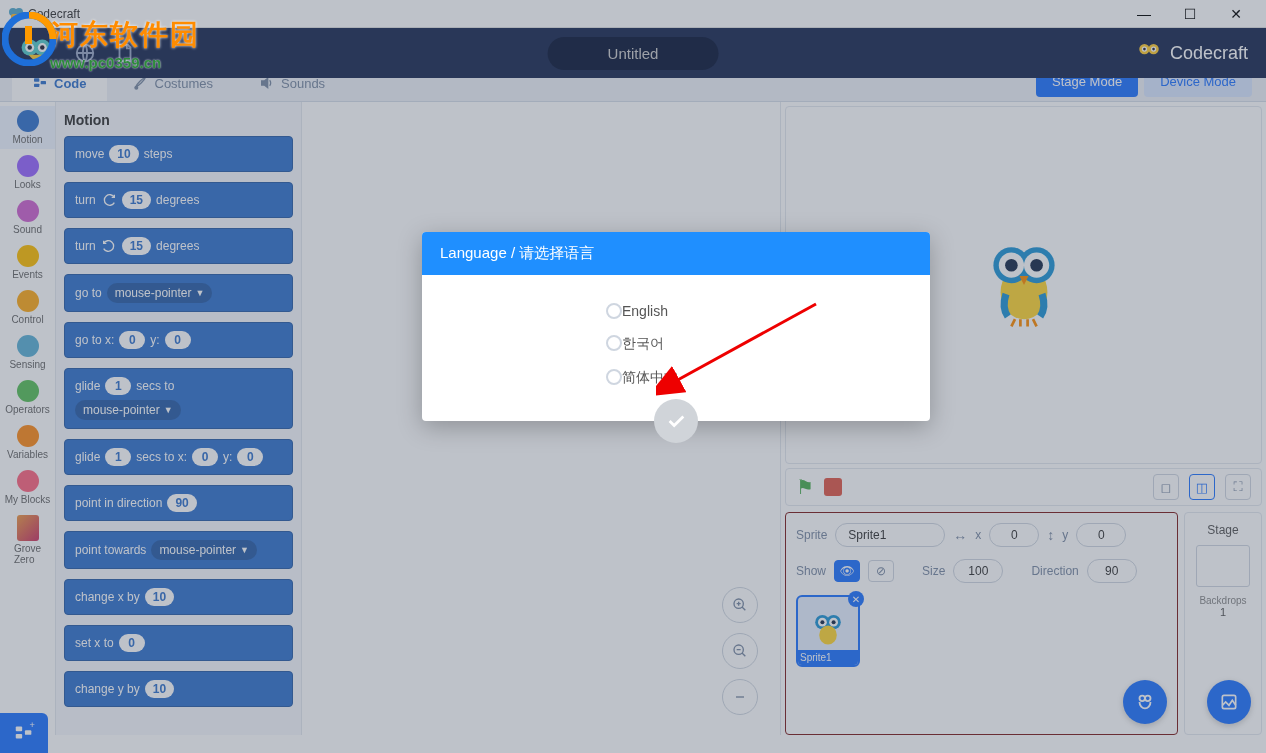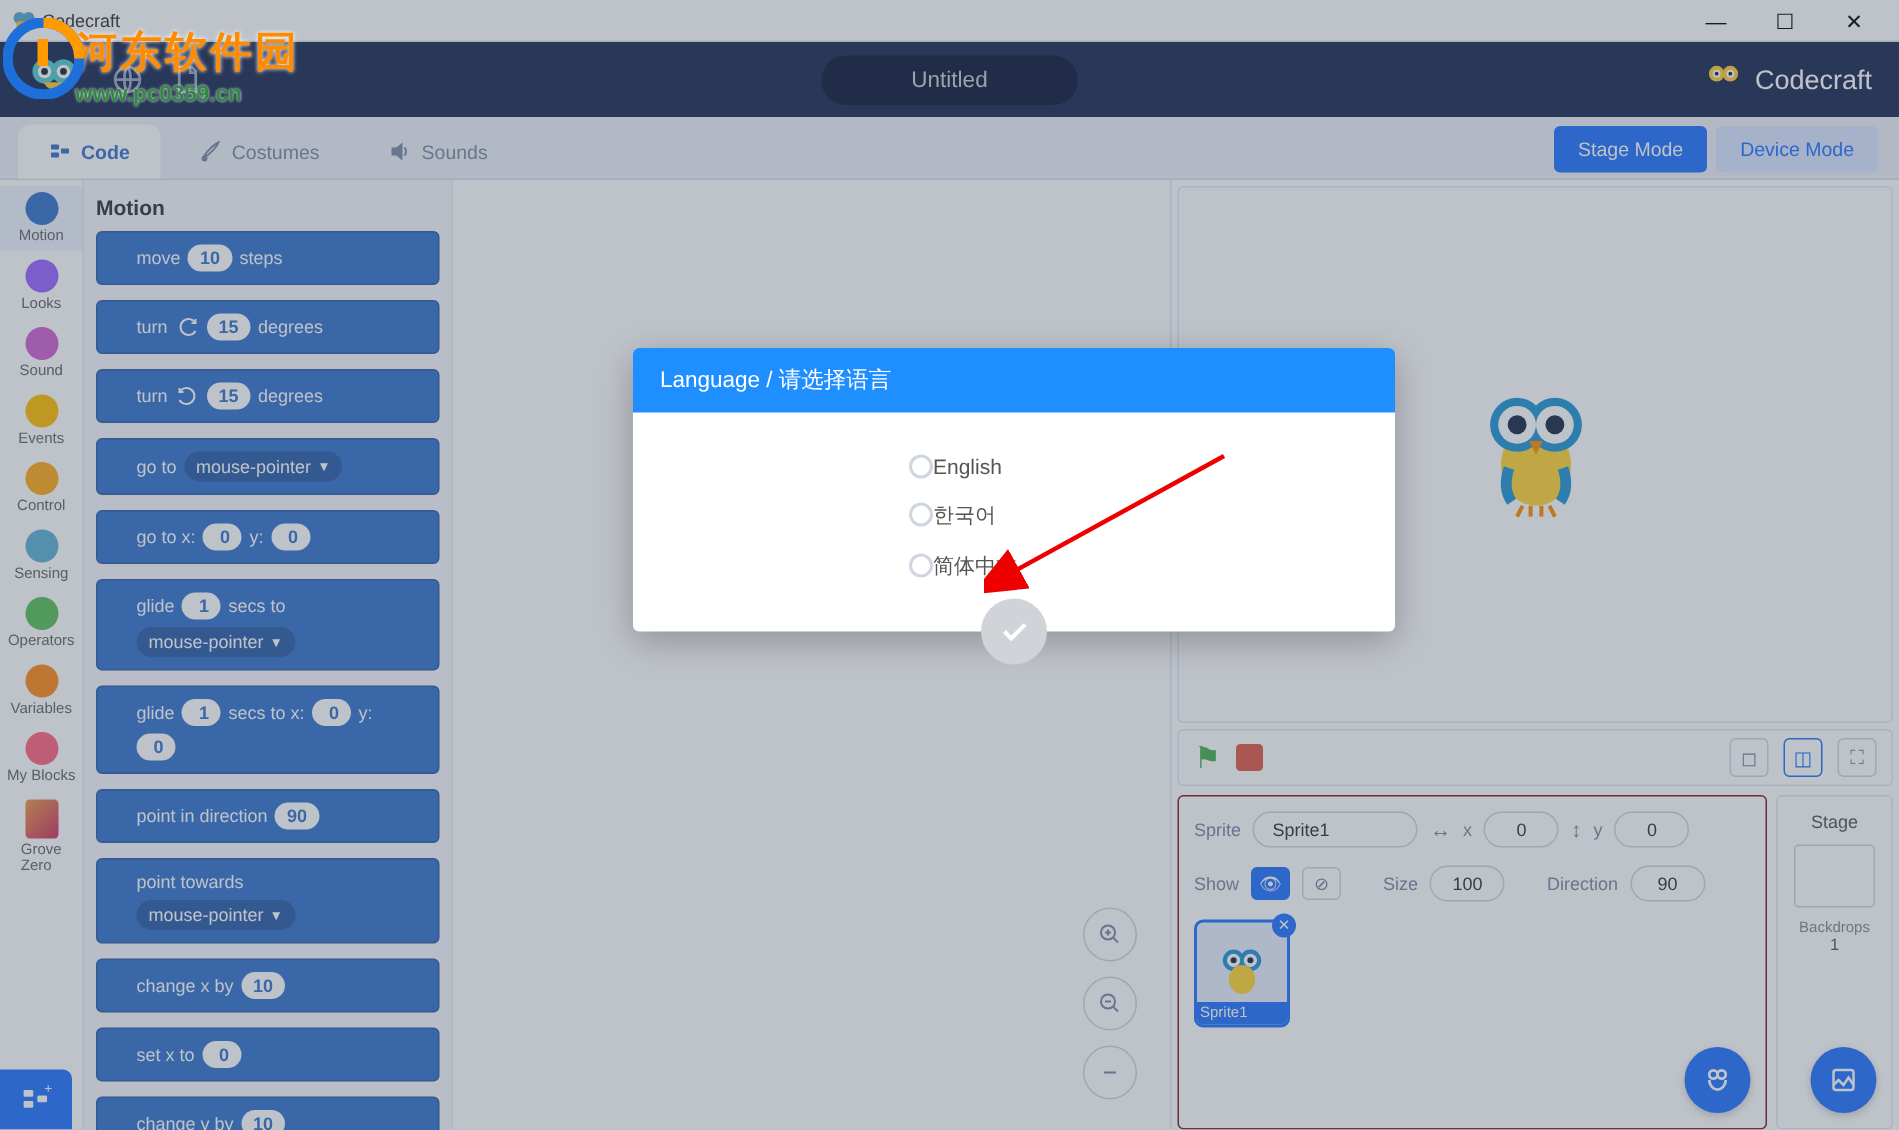--- a/index.html
+++ b/index.html
@@ -10,42 +10,42 @@
 .titlebar .ctrl { margin-left: auto; display: flex; gap: 18px; padding-right: 8px; }
 .titlebar .ctrl span { width: 28px; text-align: center; cursor: pointer; font-size: 14px; }
 
 .topbar { height: 50px; background: #1b2a52; display: flex; align-items: center; padding: 0 18px; color: #fff; position: relative; }
 .owl-logo { width: 36px; height: 36px; }
 .topbar .icons { display: flex; gap: 18px; margin-left: 20px; }
 .topbar .icons svg { cursor: pointer; }
 .topbar .title-pill { position: absolute; left: 50%; transform: translateX(-50%); background: #0d1a3a; padding: 8px 60px; border-radius: 22px; font-size: 15px; color: #ccc; }
 .topbar .brand { margin-left: auto; display: flex; align-items: center; gap: 8px; font-size: 18px; font-weight: 500; }
 
-.tabbar { height: 42px; background: #eef2f7; display: flex; align-items: flex-end; padding-left: 12px; gap: 6px; border-bottom: 1px solid #d6dde8; }
+.tabbar { height: 24px; background: #eef2f7; display: flex; align-items: flex-end; padding-left: 12px; gap: 6px; border-bottom: 1px solid #d6dde8; }
 .tab { padding: 10px 20px; font-size: 13px; color: #7a8aa3; display: flex; align-items: center; gap: 6px; border-radius: 8px 8px 0 0; cursor: pointer; }
 .tab.active { background: #fff; color: #3373cc; font-weight: 600; }
 .tab .ico { width: 16px; height: 16px; }
 .mode-btns { margin-left: auto; display: flex; gap: 6px; padding-right: 14px; padding-bottom: 4px; }
 .mode-btn { padding: 8px 16px; border-radius: 4px; font-size: 13px; cursor: pointer; border: none; }
 .mode-btn.stage { background: #2073ff; color: #fff; }
 .mode-btn.device { background: #d9e6ff; color: #2073ff; }
 
 .main { display: flex; height: calc(753px - 28px - 50px - 42px); }
 
 .catcol { width: 56px; background: #fff; border-right: 1px solid #e3e8ef; display: flex; flex-direction: column; align-items: center; padding-top: 4px; gap: 2px; }
 .cat { display: flex; flex-direction: column; align-items: center; gap: 2px; padding: 4px 0; width: 100%; cursor: pointer; }
 .cat.active { background: #eef4ff; }
 .cat .dot { width: 22px; height: 22px; border-radius: 50%; }
 .cat .lbl { font-size: 10px; color: #666; }
 .cat .thumb { width: 22px; height: 26px; background: linear-gradient(135deg,#e94,#c36); border-radius: 3px; }
 
 .blockcol { width: 246px; background: #f6f8fc; border-right: 1px solid #e3e8ef; padding: 10px 8px; overflow-y: auto; position: relative; }
 .blockcol h3 { font-size: 14px; color: #333; margin-bottom: 8px; font-weight: 600; }
-.blk { background: #3373cc; color: #fff; border-radius: 4px; padding: 8px 26px; margin-bottom: 10px; font-size: 12px; display: flex; align-items: center; gap: 5px; cursor: grab; flex-wrap: wrap; border: 1px solid #2a5fa8; }
-.blk .pill { background: #fff; color: #3373cc; border-radius: 14px; padding: 2px 8px; font-weight: 600; min-width: 26px; text-align: right; }
+.blk { background: #3373cc; color: #fff; border-radius: 4px; padding: 8px 10px; margin-bottom: 10px; font-size: 12px; display: flex; align-items: center; gap: 5px; cursor: grab; flex-wrap: wrap; border: 1px solid #2a5fa8; }
+.blk .pill { background: #fff; color: #3373cc; border-radius: 14px; padding: 2px 8px; font-weight: 600; min-width: 26px; text-align: center; }
 .blk .drop { background: #2a5fa8; border-radius: 14px; padding: 3px 8px; display: flex; align-items: center; gap: 4px; }
 .blk .tri { font-size: 9px; }
 .blk .turnico { width: 16px; height: 16px; }
 
 .canvas { flex: 1; background: #fff; position: relative; }
 .canvas .zoom { position: absolute; right: 22px; bottom: 20px; display: flex; flex-direction: column; gap: 10px; }
 .canvas .zoom .zb { width: 36px; height: 36px; border: 1px solid #cfd6e0; border-radius: 50%; background: #fff; display: flex; align-items: center; justify-content: center; cursor: pointer; color: #7a8aa3; }
 
 .rightcol { width: 486px; background: #fff; display: flex; flex-direction: column; border-left: 1px solid #e3e8ef; }
 .stagebox { height: 358px; border: 1px solid #e3e8ef; margin: 4px; border-radius: 4px; background: #fff; display: flex; align-items: center; justify-content: center; position: relative; }

